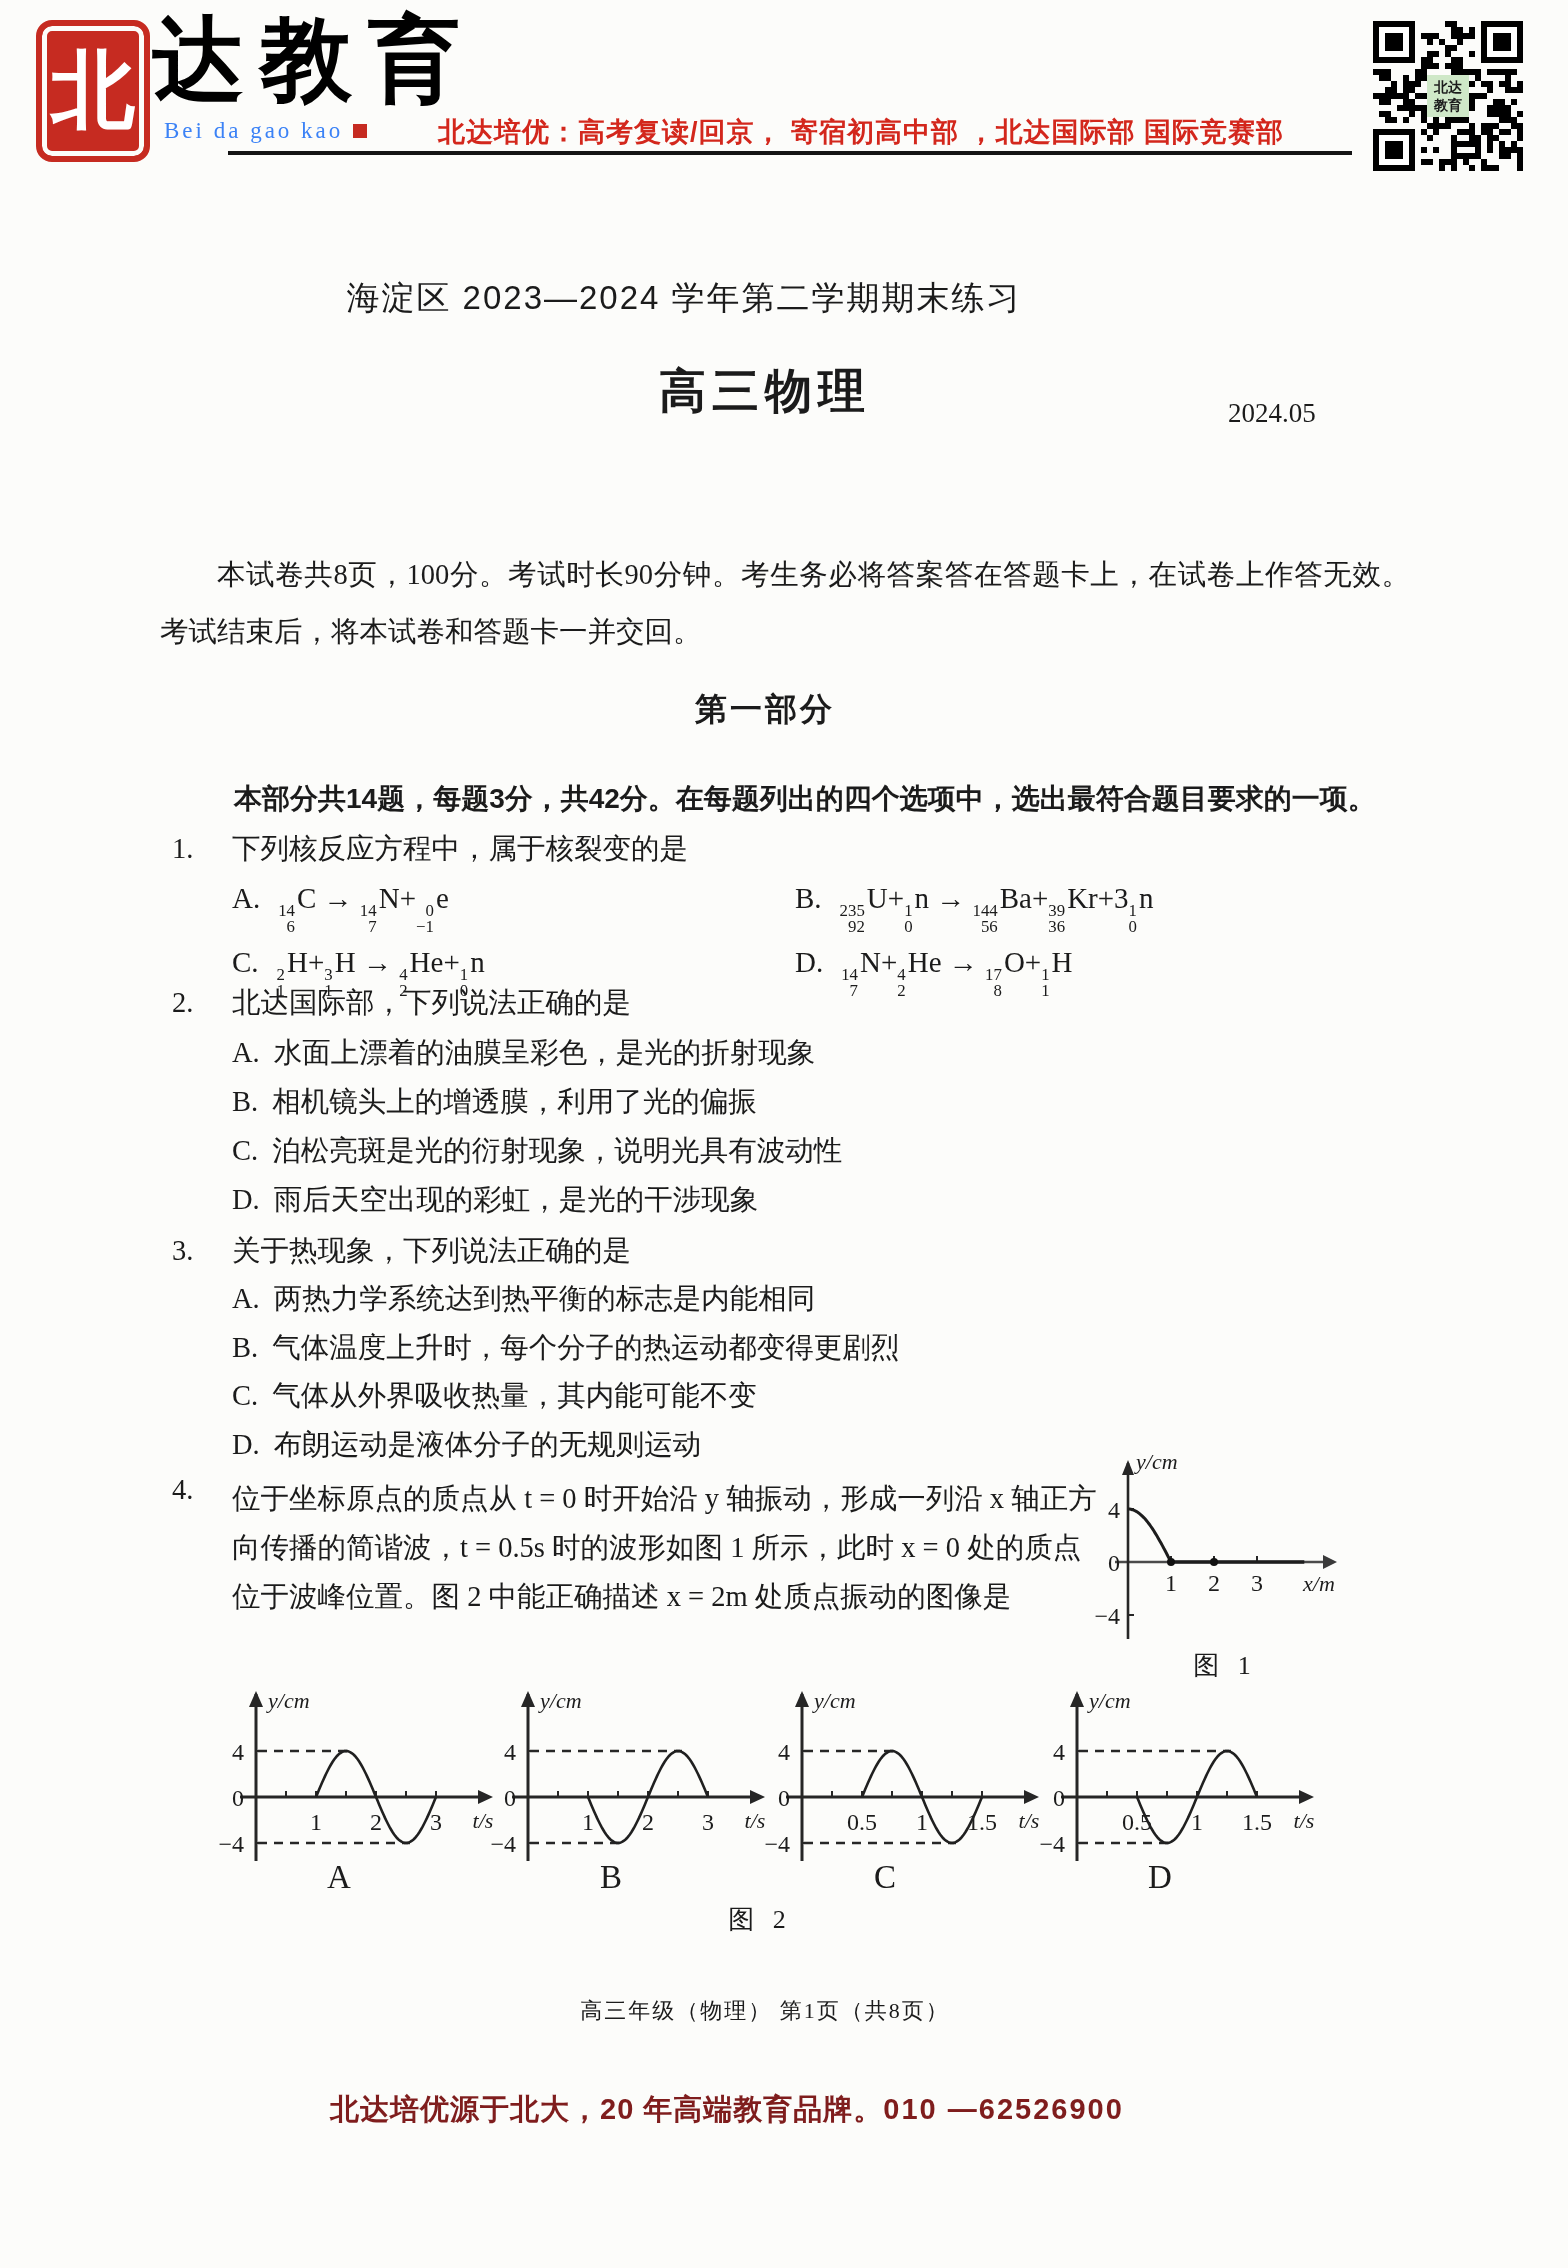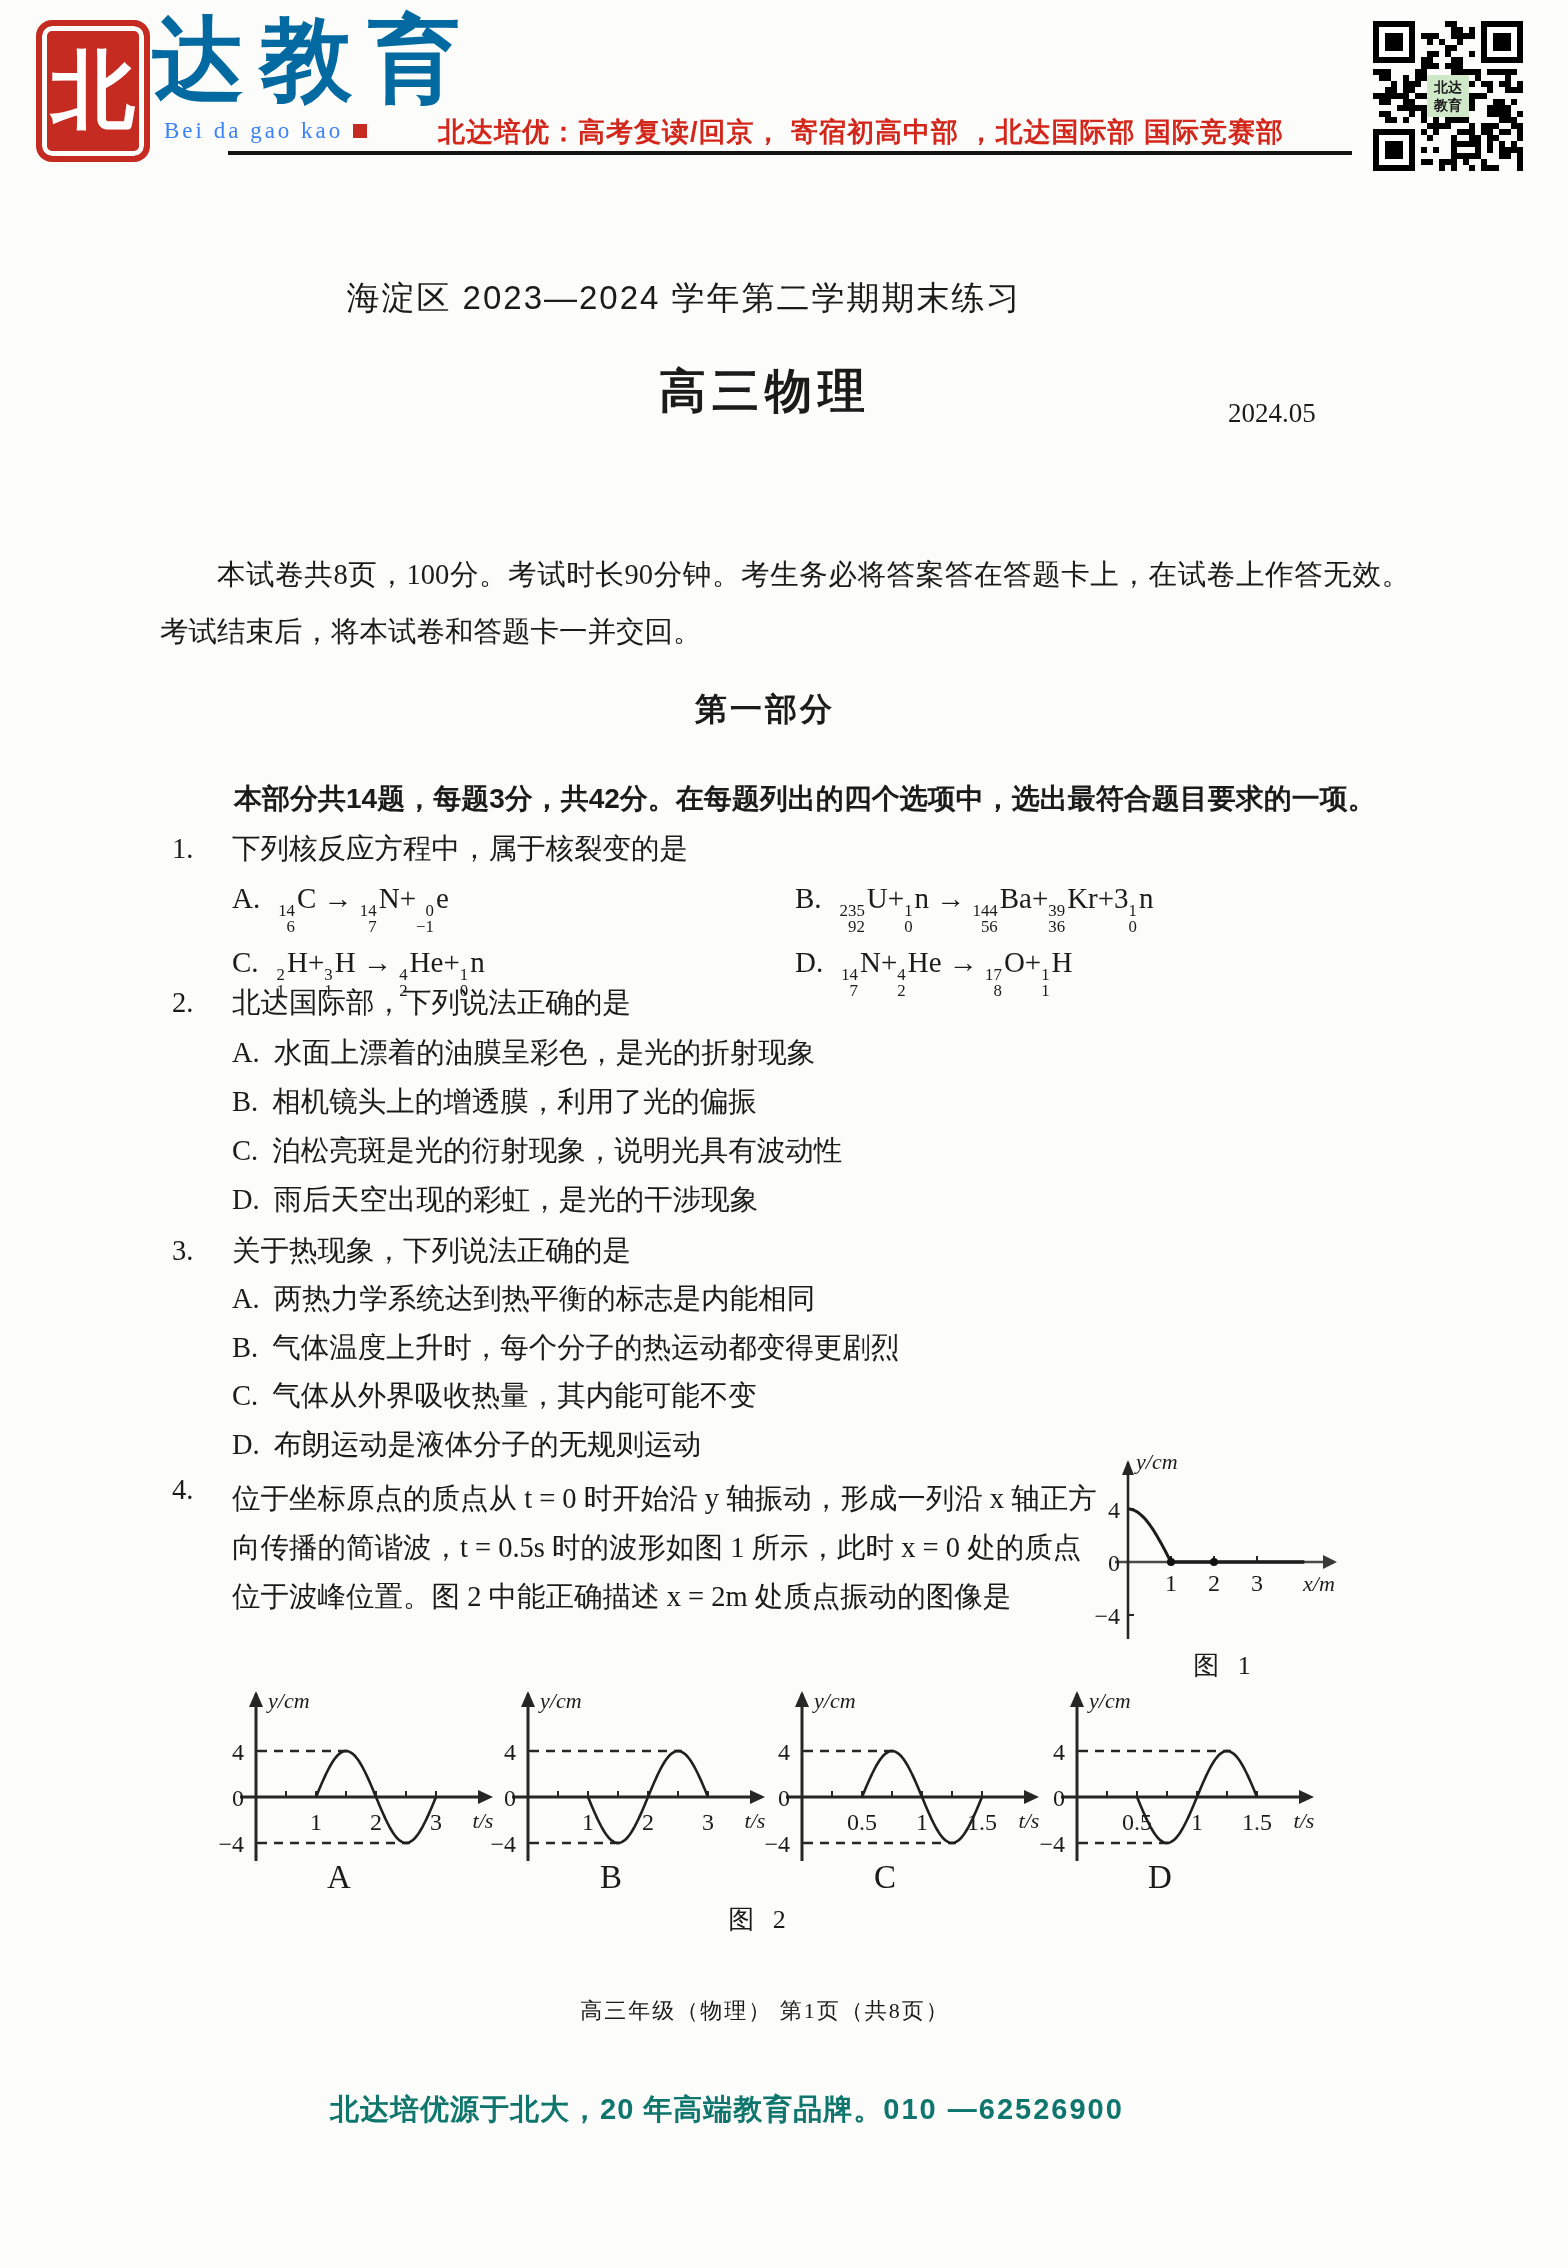--- a/index.html
+++ b/index.html
@@ -4,21 +4,21 @@
 <style>
   html,body{margin:0;padding:0;background:#e9e9e9;}
   .page{position:relative;width:1568px;height:2268px;background:#fcfcfa;overflow:hidden;
         font-family:"Liberation Serif","DejaVu Serif",serif;color:#1b1b1b;}
   .abs{position:absolute;}
   .sans{font-family:"Liberation Sans","DejaVu Sans",sans-serif;}
   
   .seal{left:36px;top:20px;width:102px;height:130px;background:#c62b21;border:6px solid #c62b21;
         border-radius:16px;box-shadow:inset 0 0 0 5px #fcfcfa;display:flex;align-items:center;justify-content:center;}
   .seal span{color:#fff;font-size:84px;font-weight:bold;line-height:1;}
-  .brand-script{left:152px;top:10px;font-size:92px;font-weight:bold;color:#0369a1;letter-spacing:16px;line-height:1.1;}
+  .brand-script{left:152px;top:10px;font-size:92px;font-weight:bold;color:#000000;letter-spacing:16px;line-height:1.1;}
   .brand-sub{left:164px;top:118px;font-size:23px;color:#3b82f6;letter-spacing:3px;}
   .brand-sub .redsq{display:inline-block;width:14px;height:14px;background:#c62b21;margin-left:10px;}
   .slogan{left:438px;top:114px;font-size:27px;font-weight:bold;color:#d3271c;letter-spacing:1px;}
   .rule{left:228px;top:151px;width:1124px;height:4px;background:#141414;}
   .qr{left:1373px;top:20px;width:150px;height:152px;}
   
   .t1{left:0;top:276px;width:1368px;text-align:center;font-size:33px;font-weight:normal;letter-spacing:2px;}
   .t2{left:0;top:360px;width:1530px;text-align:center;font-size:47px;font-weight:bold;letter-spacing:6px;}
   .date{left:1228px;top:398px;font-size:27px;}
   .notice{left:160px;top:546px;width:1250px;font-size:28.5px;line-height:57px;text-indent:57px;text-align:justify;}
@@ -31,21 +31,21 @@
   .optline .olabel{margin-right:14px;}
   .fm{font-size:29px;line-height:44px;white-space:nowrap;}
   .fm .olabel{margin-right:18px;}
   .scripts{display:inline-flex;flex-direction:column;align-items:flex-end;font-size:0.58em;
            line-height:0.95;vertical-align:-0.45em;margin-right:2px;}
   .nuc{white-space:nowrap;}
   .q4text{font-size:28.5px;line-height:49px;white-space:nowrap;}
   .figcap{font-size:26px;text-align:center;letter-spacing:6px;}
   
   .page-foot{left:0;top:1996px;width:1530px;text-align:center;font-size:22px;letter-spacing:2px;}
-  .promo{left:330px;top:2090px;font-size:29px;font-weight:bold;color:#0f766e;letter-spacing:1px;}
+  .promo{left:330px;top:2090px;font-size:29px;font-weight:bold;color:#7f1d1d;letter-spacing:1px;}
   .promo .strong{font-weight:800;letter-spacing:2px;}
   svg text{fill:#1c1c1c;}
 </style>
 </head>
 <body>
 
 <div class="page">
 
   <div class="abs seal">
     <span>北</span>

